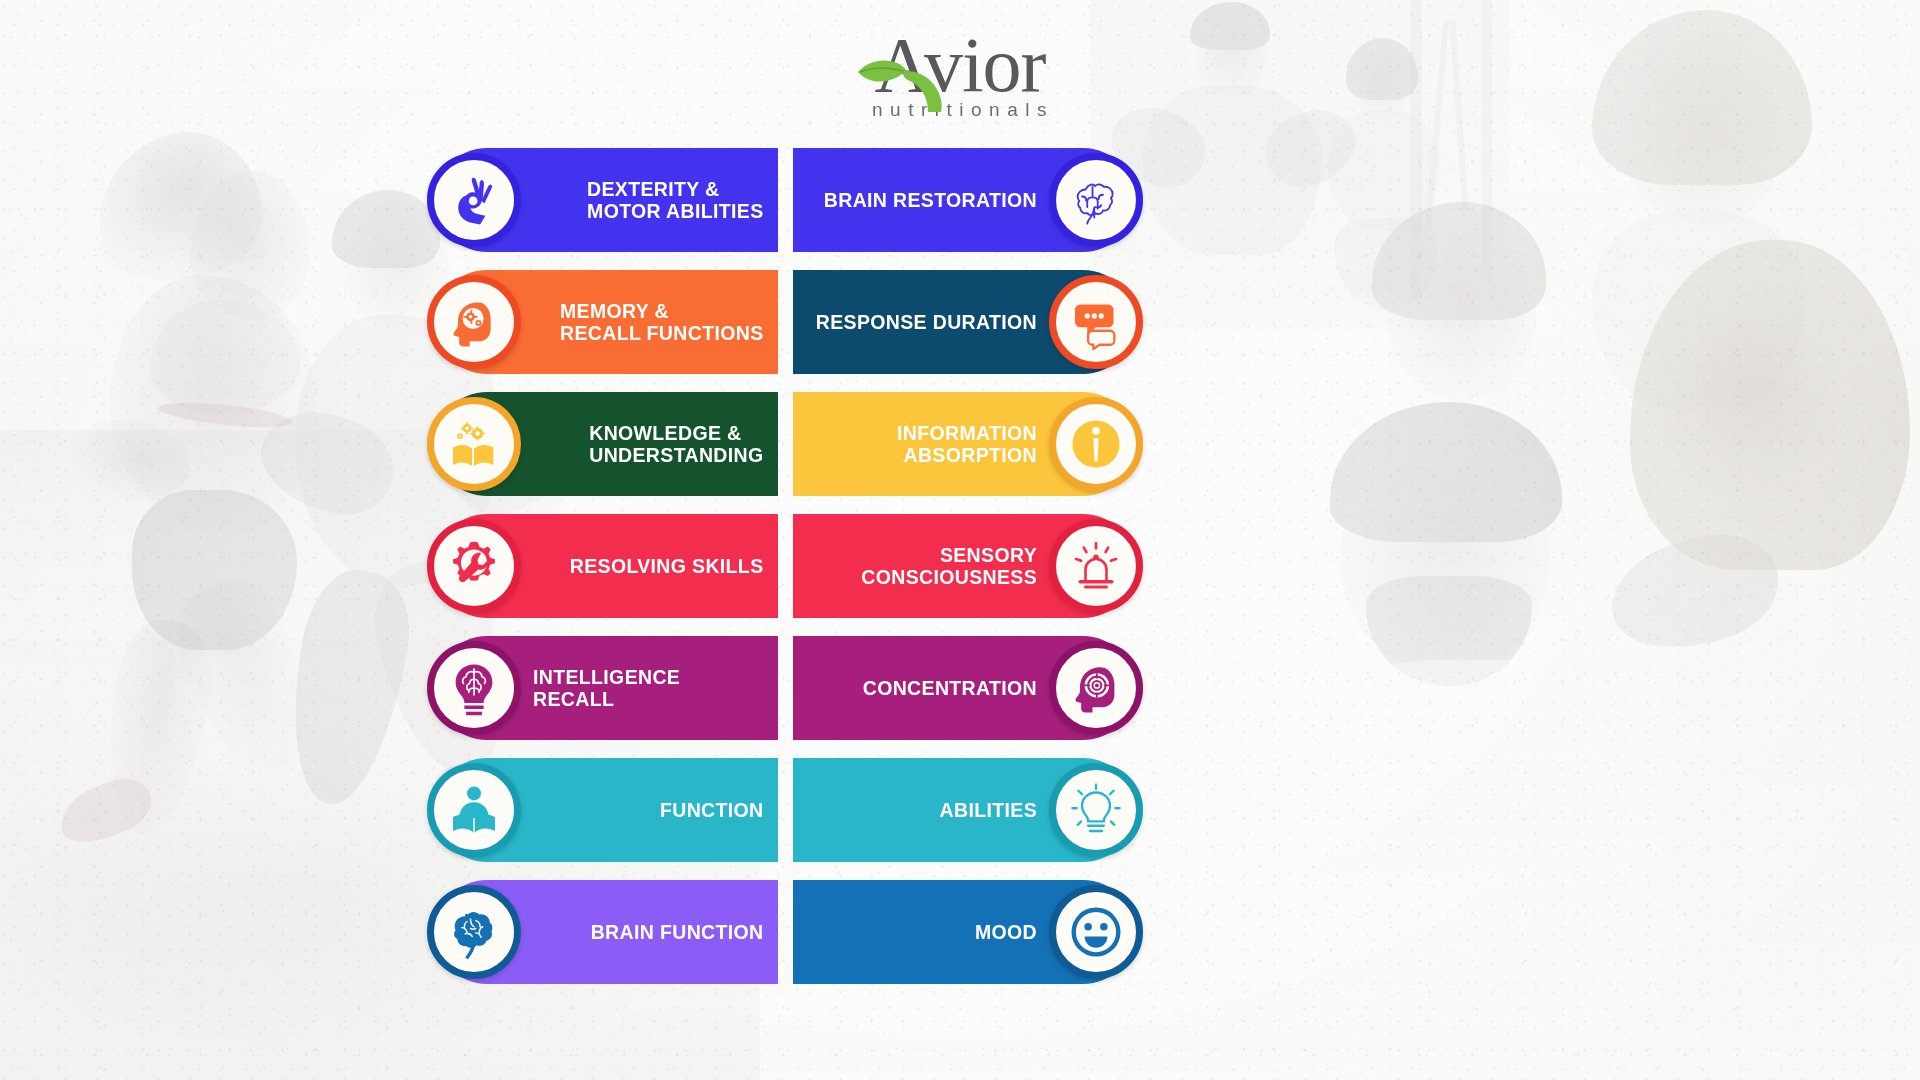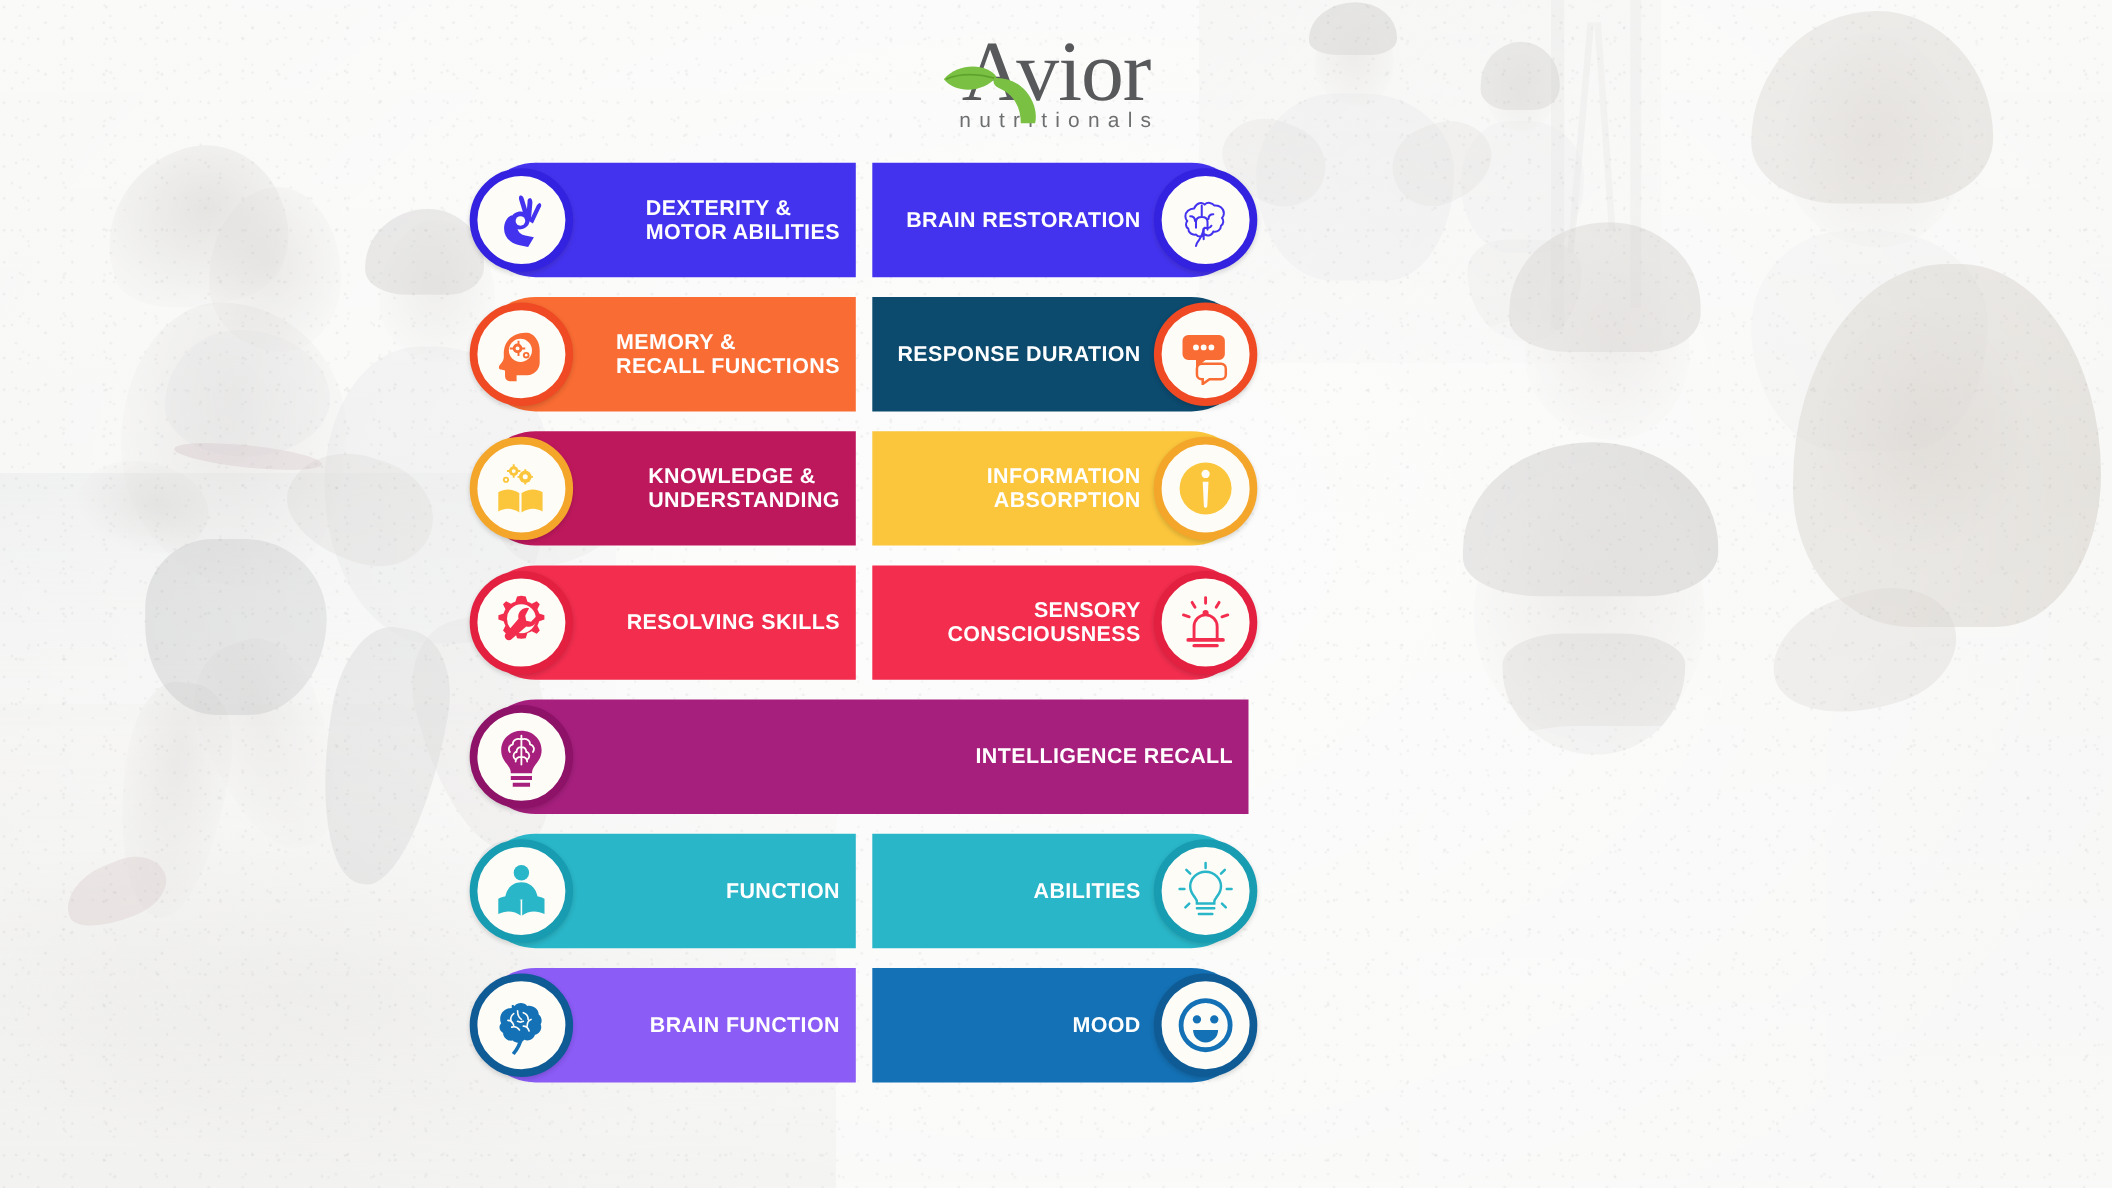--- a/index.html
+++ b/index.html
@@ -350,21 +350,21 @@
         <circle cx="30" cy="25" r="3" fill="#fdfcf7"></circle>
         <circle cx="38" cy="25" r="3" fill="#fdfcf7"></circle>
         <path d="M28 42 h20 a5 5 0 0 1 5 5 v6 a5 5 0 0 1 -5 5 h-12 l-7 5 v-5 h-1 a5 5 0 0 1 -5 -5 v-6 a5 5 0 0 1 5 -5z" fill="#fdfcf7" stroke="#f96c33" stroke-width="2.6"></path>
       </g>
           </svg>
         </div>
         <div class="label">RESPONSE DURATION</div>
       </div>
     </div>
     <div class="row">
-      <div class="pill left" style="background: #be185d;">
+      <div class="pill left" style="background: #14532d;">
         <div class="badge" style="border-color: rgb(244, 166, 43);">
           <svg viewBox="0 0 64 64">
             <g fill="#fbc63c">
         <circle cx="24" cy="14" r="5"></circle>
               <circle cx="24" cy="14" r="2" fill="#fdfcf7"></circle>
         <path d="M23 7 h2 v3 h-2z M23 18 h2 v3 h-2z M17 13 h3 v2 h-3z M28 13 h3 v2 h-3z"></path>
         <circle cx="36" cy="20" r="6.5"></circle>
               <circle cx="36" cy="20" r="2.6" fill="#fdfcf7"></circle>
         <path d="M35 12 h2 v4 h-2z M35 24 h2 v4 h-2z M28 19 h4 v2 h-4z M40 19 h4 v2 h-4z"></path>
         <circle cx="16" cy="23" r="3.2"></circle>
@@ -429,20 +429,37 @@
         <path d="M32 5 c-12 0 -21 9 -21 20 c0 8 4 12 7 16 c2 3 3 5 3 8 h22 c0 -3 1 -5 3 -8 c3 -4 7 -8 7 -16 c0 -11 -9 -20 -21 -20z"></path>
         <path d="M21 52 h22 v4 h-22z M23 59 h18 v4 h-18z"></path>
         <g fill="none" stroke="#fdfcf7" stroke-width="1.9" stroke-linecap="round">
           <path d="M32 10 v30 M32 14 c-5 -2 -9 1 -9 5 M32 14 c5 -2 9 1 9 5 M23 19 c-4 1 -5 5 -3 8 M41 19 c4 1 5 5 3 8 M26 27 c-3 2 -3 6 0 8 M38 27 c3 2 3 6 0 8 M32 22 c-3 0 -5 2 -5 5 M32 22 c3 0 5 2 5 5 M32 32 c-4 0 -6 2 -6 5 M32 32 c4 0 6 2 6 5"></path>
         </g>
       </g>
           </svg>
         </div>
         <div class="label">INTELLIGENCE RECALL</div>
       </div>
+      <div class="pill right" style="background: rgb(166, 31, 125);">
+        <div class="badge" style="border-color: rgb(141, 18, 104);">
+          <svg viewBox="0 0 64 64">
+            <g fill="#a61f7d">
+        <path d="M42 9 c-13 -3 -26 5 -28 18 c-1 6 1 9 -2 13 l-3 4 c-1 2 0 4 2 4 l4 1 v6 c0 3 2 5 5 5 h8 v-6 h11 c8 0 14 -6 14 -14 V28 c0 -9 -5 -17 -11 -19z"></path>
+        <circle cx="33" cy="29" r="14" fill="#fdfcf7"></circle>
+        <g fill="none" stroke="#a61f7d" stroke-width="2.3">
+          <circle cx="33" cy="29" r="10"></circle>
+          <circle cx="33" cy="29" r="5"></circle>
+        </g>
+        <circle cx="33" cy="29" r="2.2"></circle>
+        <path d="M32 15 h2 v6 h-2z M32 37 h2 v6 h-2z M19 28 h6 v2 h-6z M41 28 h6 v2 h-6z"></path>
+      </g>
+          </svg>
+        </div>
+        <div class="label">CONCENTRATION</div>
+      </div>
     </div>
     <div class="row">
       <div class="pill left" style="background: rgb(41, 182, 200);">
         <div class="badge" style="border-color: rgb(24, 156, 178);">
           <svg viewBox="0 0 64 64">
             <g fill="#29b6c8">
         <circle cx="32" cy="13" r="8"></circle>
         <path d="M32 23 c-8 0 -14 5 -16 12 l-3 10 c6 -3 12 -4 19 -4 c7 0 13 1 19 4 l-3 -10 c-2 -7 -8 -12 -16 -12z"></path>
         <path d="M8 40 c8 -4 16 -4 24 2 v16 c-8 -6 -16 -6 -24 -2z"></path>
         <path d="M56 40 c-8 -4 -16 -4 -24 2 v16 c8 -6 16 -6 24 -2z"></path>

